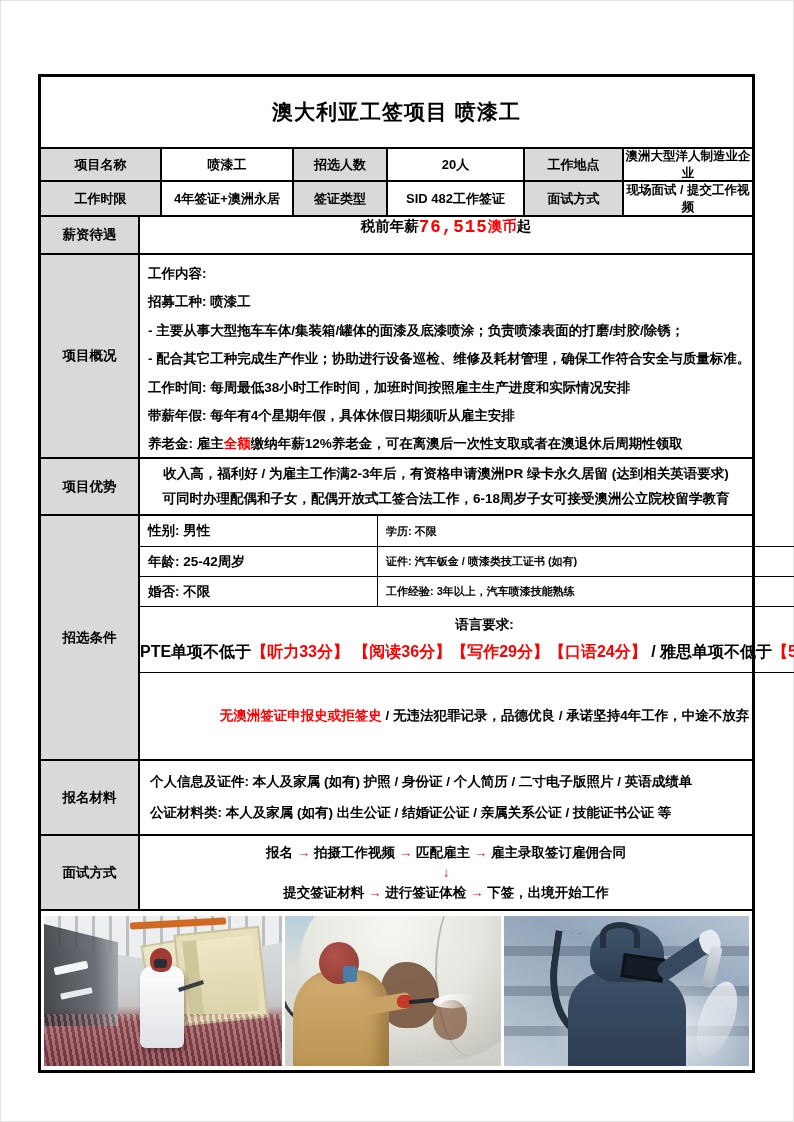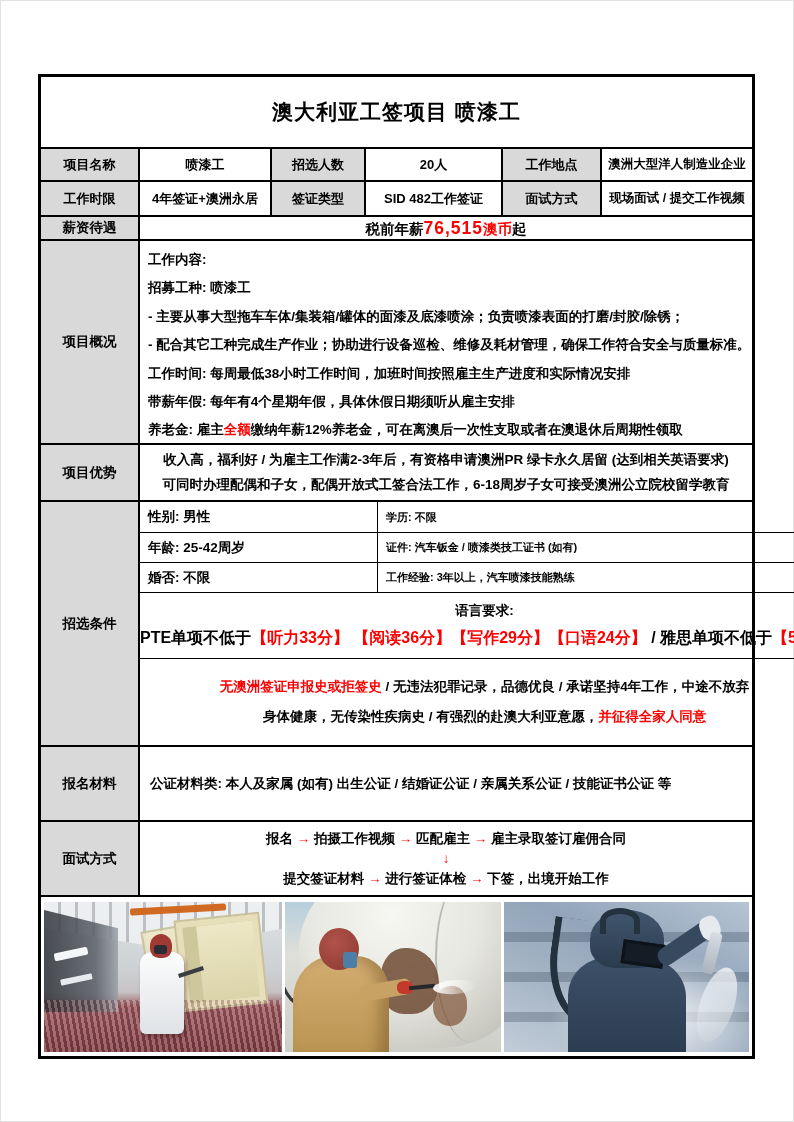--- a/index.html
+++ b/index.html
@@ -17,29 +17,29 @@
   }
   .row { display:flex; border-top:2px solid #000; }
   .row.first { border-top:none; }
   .cell { display:flex; align-items:center; justify-content:center; border-left:2px solid #000; text-align:center; }
   .cell.cfirst { border-left:none; }
   .label-bg { background:#d9d9d9; }
 
   .title-row { height:70px; display:flex; align-items:center; justify-content:center; font-size:21px; letter-spacing:1px; }
 
   .hdr { font-size:13px; }
-  .hdr .w1{width:97px;} .hdr .w2{width:132px;} .hdr .w3{width:94px;} .hdr .w4{width:137px;} .hdr .w5{width:99px;}
+  .hdr .w1{width:119px;} .hdr .w2{width:132px;} .hdr .w3{width:94px;} .hdr .w4{width:137px;} .hdr .w5{width:99px;}
   .hdr .w6{flex:1; font-size:12.5px;}
   .r1{height:33px;} .r2{height:35px;}
 
   .lblcol { width:97px; flex:0 0 97px; display:flex; align-items:center; justify-content:center; font-size:13.5px; background:#d9d9d9; }
   .content { flex:1; border-left:2px solid #000; }
 
-  .salary-row { height:24px; }
-  .salary-content { display:flex; align-items:flex-end; justify-content:center; font-size:14.5px; }
+  .salary-row { height:38px; }
+  .salary-content { display:flex; align-items:flex-start; justify-content:center; font-size:14.5px;font-family:Liberation Mono, monospace; }
   .red { color:#ff0000; }
   .big { font-size:17.5px; letter-spacing:1px; }
 
   .overview-row { height:204px; }
   .overview-content { padding:5px 0 0 8px; font-size:13.5px; }
   .overview-content p { line-height:28.4px; white-space:nowrap; }
 
   .adv-row { height:57px; }
   .adv-content { display:flex; flex-direction:column; justify-content:space-evenly; align-items:center; font-size:13.5px; }
 
@@ -200,28 +200,28 @@
       <div class="cond-grid-row cg3">
         <div class="cond-left">婚否: 不限</div>
         <div class="cond-right">工作经验: 3年以上，汽车喷漆技能熟练</div>
       </div>
       <div class="lang-block">
         <p>语言要求:</p>
         <p class="lang-line"><span>PTE单项不低于</span><span class="red">【听力33分】 【阅读36分】【写作29分】【口语24分】</span><span> / 雅思单项不低于</span><span class="red">【5分】</span></p>
       </div>
       <div class="other-block">
         <p><span class="red">无澳洲签证申报史或拒签史</span><span> / 无违法犯罪记录，品德优良 / 承诺坚持4年工作，中途不放弃</span></p>
-        <p><span>身体健康，无传染性疾病史 / 有强烈的赴澳大利亚意愿，</span><span class="red">并征得全家人同意</span></p>
       </div>
     </div>
   </div>
 
   <div class="row mat-row">
     <div class="lblcol">报名材料</div>
     <div class="content mat-content">
+      <p>个人信息及证件: 本人及家属 (如有) 护照 / 身份证 / 个人简历 / 二寸电子版照片 / 英语成绩单</p>
       <p>公证材料类: 本人及家属 (如有) 出生公证 / 结婚证公证 / 亲属关系公证 / 技能证书公证 等</p>
     </div>
   </div>
 
   <div class="row proc-row">
     <div class="lblcol">面试方式</div>
     <div class="content proc-content">
       <p><span>报名 </span><span class="red">→</span><span> 拍摄工作视频 </span><span class="red">→</span><span> 匹配雇主 </span><span class="red">→</span><span> 雇主录取签订雇佣合同</span></p>
       <p class="red">↓</p>
       <p><span>提交签证材料 </span><span class="red">→</span><span> 进行签证体检 </span><span class="red">→</span><span> 下签，出境开始工作</span></p>

